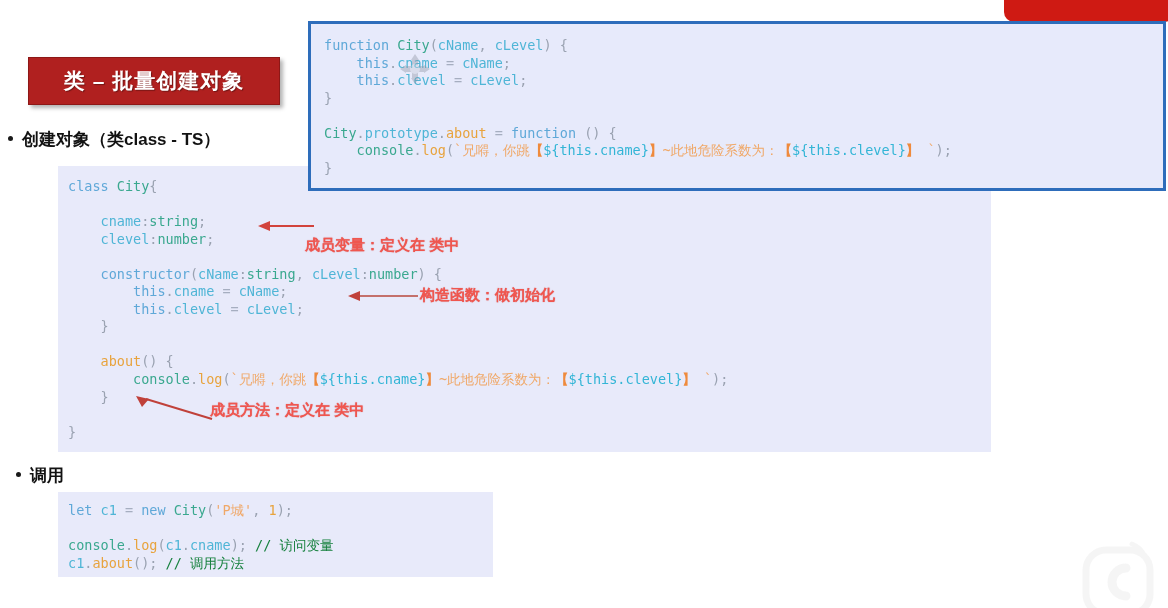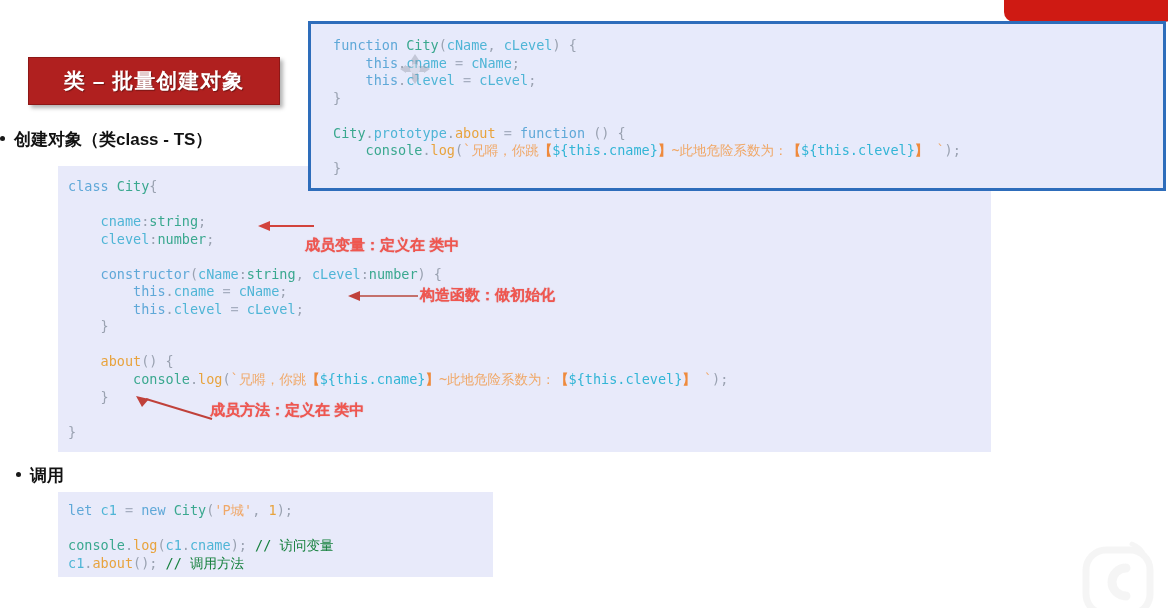--- a/index.html
+++ b/index.html
@@ -35,21 +35,21 @@
     text-shadow:1px 1px 1px rgba(0,0,0,.35);
   }
 
   
   .bullet-row{ position:absolute; display:flex; align-items:baseline; gap:9px; }
   .bullet-dot{
     width:5px; height:5px; border-radius:50%;
     background:#1a1a1a; display:inline-block; transform:translateY(-4px);
   }
   .bullet-text{ font-size:17px; font-weight:bold; color:#121212; }
-  #bullet-create{ left:0; top:128px; }
+  #bullet-create{ left:8px; top:128px; }
   #bullet-call{ left:16px; top:464px; }
   #bullet-call .bullet-text{ font-weight:bold; }
 
   
   .code{
     font-family:"DejaVu Sans Mono","Liberation Mono",monospace;
     white-space:pre;
     font-size:13.5px;
     line-height:1.30;
   }
@@ -64,21 +64,21 @@
   .tpl     { color:#33b5d6; }          
   .brk     { color:#ef8a3c; font-weight:bold; }
   .cmt     { color:#15803d; }
 
   
   #topcode{
     position:absolute; left:308px; top:21px;
     width:858px; height:170px;
     background:#e7eafb;
     border:3px solid #2e6dbb;
-    padding:13px 0 0 22px;
+    padding:13px 0 0 13px;
   }
   #move-cursor-icon{
     position:absolute; left:398px; top:52px;
     width:34px; height:34px; opacity:.40;
   }
 
   
   #maincode{
     position:absolute; left:58px; top:166px;
     width:933px; height:286px;

